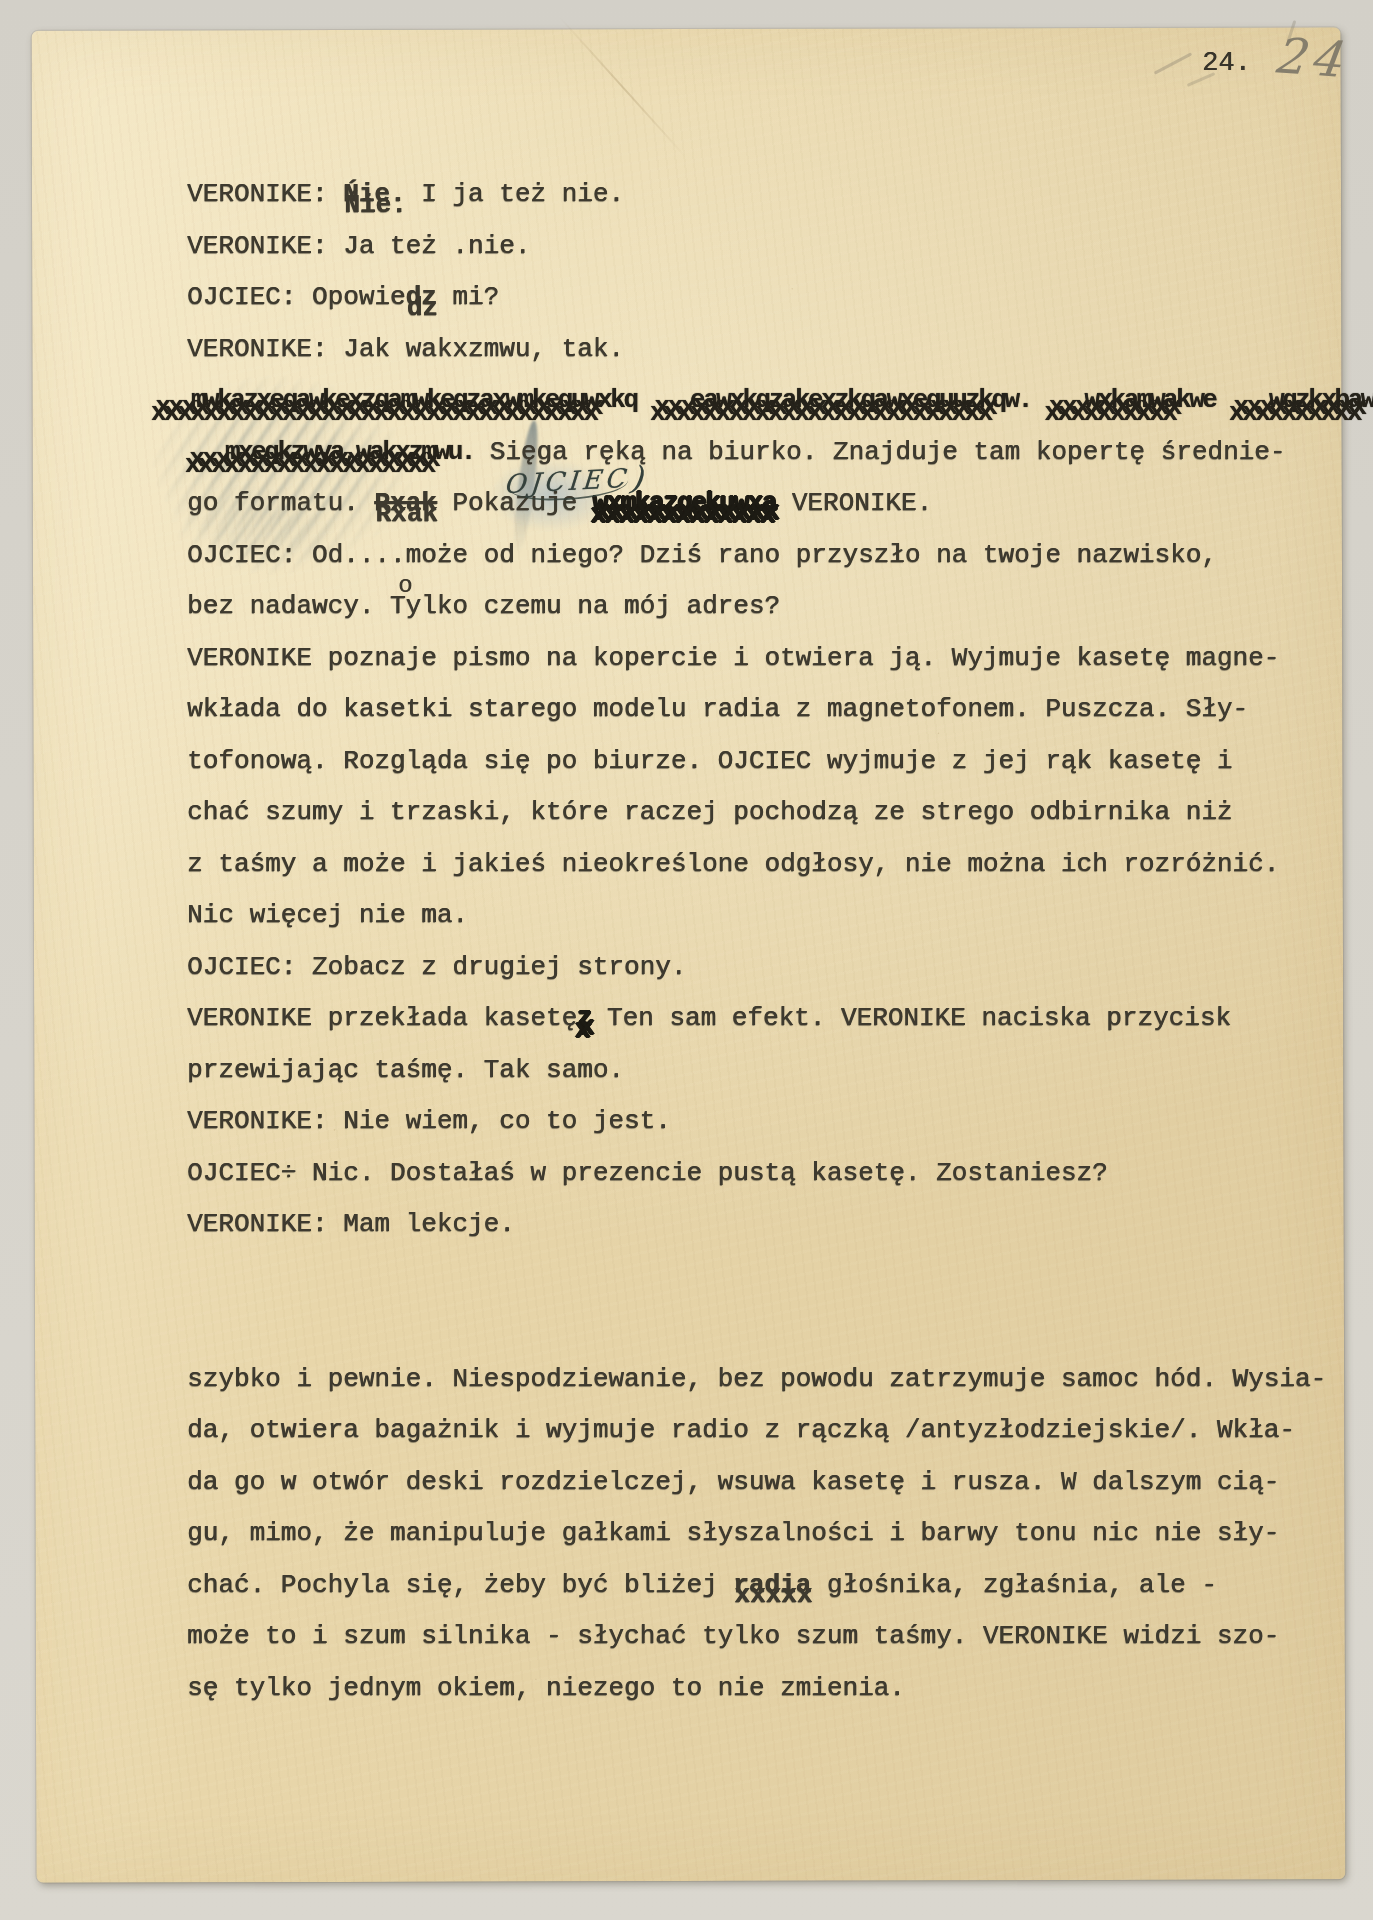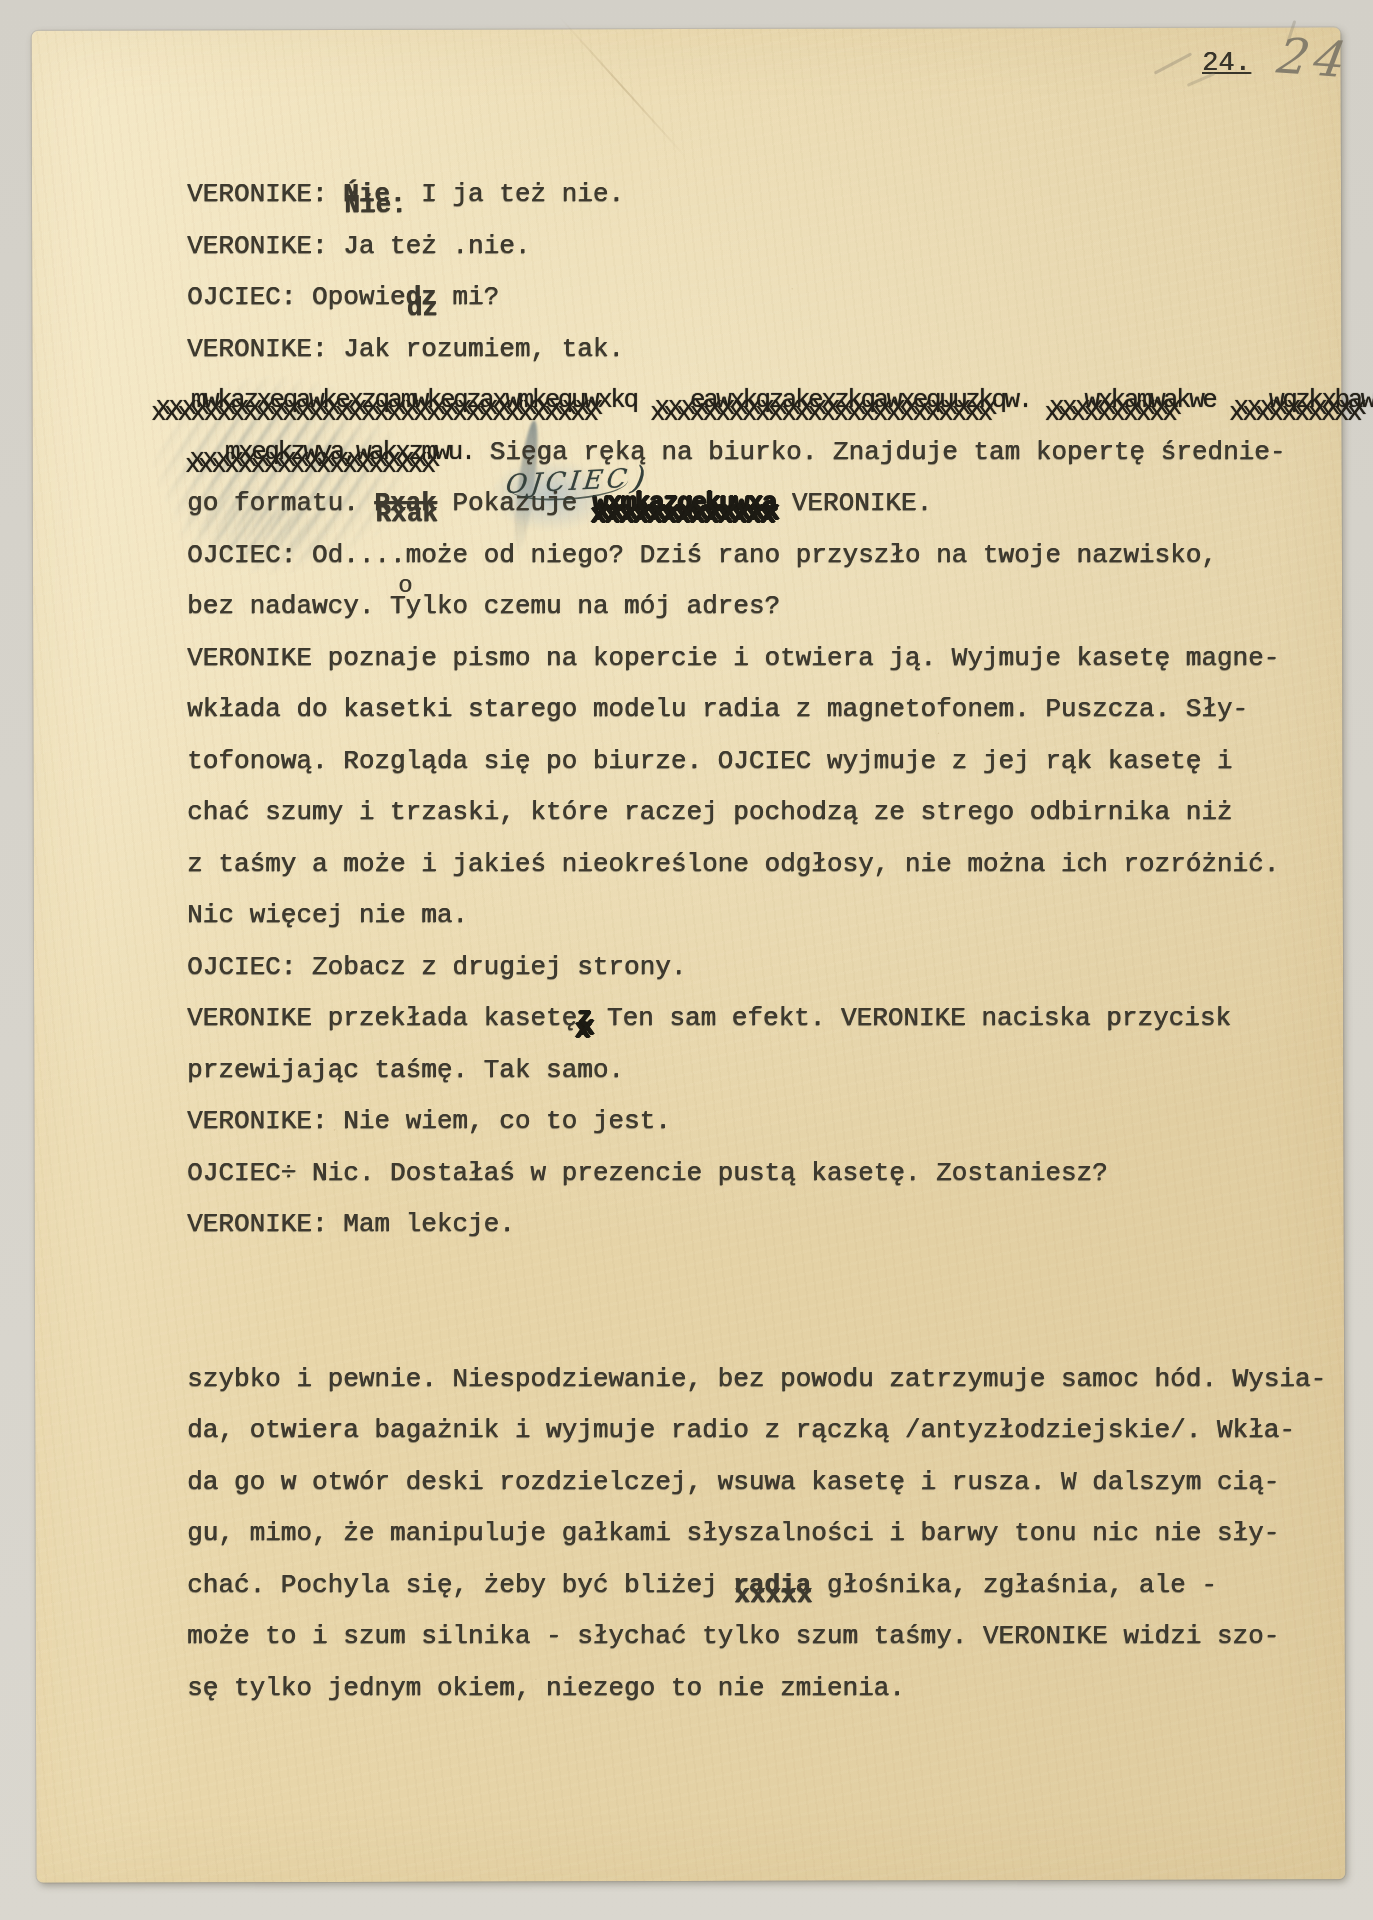--- a/index.html
+++ b/index.html
@@ -24,31 +24,31 @@
         background:repeating-linear-gradient(84deg, rgba(160,130,80,.035) 0 2px, transparent 2px 9px),
                    repeating-linear-gradient(-12deg, rgba(255,248,225,.05) 0 3px, transparent 3px 11px);}
   
   .text{position:absolute;left:187px;top:169px;font-size:26px;color:#3e3a2f;
         text-shadow:0.6px 0 0 currentColor, 0 0.6px 0.7px rgba(62,58,47,.55);}
   .tline{white-space:pre;line-height:51.5px;height:51.5px;}
   .seg{}
   .ot{position:relative;font-weight:700;}
   .ot::after{content:attr(data-x);position:absolute;left:1.2px;top:0.6px;}
   .strike{text-decoration:line-through;text-decoration-thickness:2.5px;}
-  .scrib{position:relative;font-weight:400;letter-spacing:-2.5px;color:#25221a;
+  .scrib{position:relative;font-weight:700;letter-spacing:-2.5px;color:#25221a;
          text-shadow:0 0 1px rgba(37,34,26,.95);padding-left:38px;}
   .scrib::before{content:attr(data-x);position:absolute;left:-2px;top:3px;}
   .scrib::after{content:attr(data-x);position:absolute;left:2.5px;top:-3px;}
   .blot{position:relative;font-weight:700;letter-spacing:-1.5px;color:#1d1b14;
         text-shadow:0 1px 0 #1d1b14,1px 0 0 #1d1b14,0 -1px 0 #1d1b14,-1px 0 0 #1d1b14;}
   .blot::before{content:attr(data-x);position:absolute;left:-2px;top:1.5px;}
   .blot::after{content:attr(data-x);position:absolute;left:2px;top:-1.5px;}
   
   .typed-pagenum{position:absolute;left:1202px;top:48px;font-size:27px;color:#38352b;
-        text-shadow:0.6px 0 0 currentColor;text-decoration:underline;}
+        text-shadow:0.6px 0 0 currentColor;}
   .pencil-pagenum{position:absolute;left:1278px;top:30px;font-size:49px;
         font-family:"DejaVu Serif","Liberation Serif",serif;font-style:italic;
         color:rgba(128,121,105,.95);transform:rotate(4deg) skewX(-6deg);letter-spacing:5px;}
   .pencil-slash1{position:absolute;left:1152px;top:62px;width:42px;height:3px;
         background:rgba(128,121,105,.35);transform:rotate(-28deg);border-radius:2px;}
   .pencil-slash2{position:absolute;left:1186px;top:78px;width:30px;height:3px;
         background:rgba(128,121,105,.28);transform:rotate(-24deg);border-radius:2px;}
   .pencil-tick{position:absolute;left:1290px;top:20px;width:3px;height:22px;
         background:rgba(128,121,105,.3);transform:rotate(18deg);border-radius:2px;}
   .hand-note{position:absolute;left:506px;top:466px;font-size:26px;
@@ -96,21 +96,21 @@
 
   <div class="smear-large"></div>
   <div class="smear-tail"></div>
   <div class="smear-blob"></div>
   <div class="smear-drip"></div>
 
   <div class="text">
       <div class="tline"><span class="seg">VERONIKE: </span><span class="seg ot" data-x="Ńie.">Ńie.</span><span class="seg"> I ja też nie.</span></div>
       <div class="tline"><span class="seg">VERONIKE: Ja też .nie.</span></div>
       <div class="tline"><span class="seg">OJCIEC: Opowie</span><span class="seg ot" data-x="dz">dz</span><span class="seg"> mi?</span></div>
-      <div class="tline"><span class="seg">VERONIKE: Jak rozumiem, tak.</span></div>
+      <div class="tline"><span class="seg">VERONIKE: Jak wakxzmwu, tak.</span></div>
       <div class="tline" style="margin-left: -34px;"><span class="seg scrib" data-x="xxxxxxxxxxxxxxxxxxxxxxxxxxxxxxxxxx">mwkazxeqawkexzqamwkeqzaxwmkequwxkq</span><span class="seg"> </span><span class="seg scrib" data-x="xxxxxxxxxxxxxxxxxxxxxxxxxx">eawxkqzakexzkqawxequuzkqw.</span><span class="seg"> </span><span class="seg scrib" data-x="xxxxxxxxxx">wxkamwakwe</span><span class="seg"> </span><span class="seg scrib" data-x="xxxxxxxxxx">wqzkxbawxe</span></div>
       <div class="tline"><span class="seg scrib" data-x="xxxxxxxxxxxxxxxxxxx">mxeqkzwya,wakxzmwu.</span><span class="seg"> Sięga ręką na biurko. Znajduje tam kopertę średnie-</span></div>
       <div class="tline"><span class="seg">go formatu. </span><span class="seg ot strike" data-x="Rxak">Rxak</span><span class="seg"> Pokazuje </span><span class="seg blot" data-x="xxxxxxxxxxxxx">wxmkazqekuwxa</span><span class="seg"> VERONIKE.</span></div>
       <div class="tline"><span class="seg">OJCIEC: Od....może od niego? Dziś rano przyszło na twoje nazwisko,</span></div>
       <div class="tline"><span class="seg">bez nadawcy. Tylko czemu na mój adres?</span></div>
       <div class="tline"><span class="seg">VERONIKE poznaje pismo na kopercie i otwiera ją. Wyjmuje kasetę magne-</span></div>
       <div class="tline"><span class="seg">wkłada do kasetki starego modelu radia z magnetofonem. Puszcza. Sły-</span></div>
       <div class="tline"><span class="seg">tofonową. Rozgląda się po biurze. OJCIEC wyjmuje z jej rąk kasetę i</span></div>
       <div class="tline"><span class="seg">chać szumy i trzaski, które raczej pochodzą ze strego odbirnika niż</span></div>
       <div class="tline"><span class="seg">z taśmy a może i jakieś nieokreślone odgłosy, nie można ich rozróżnić.</span></div>

